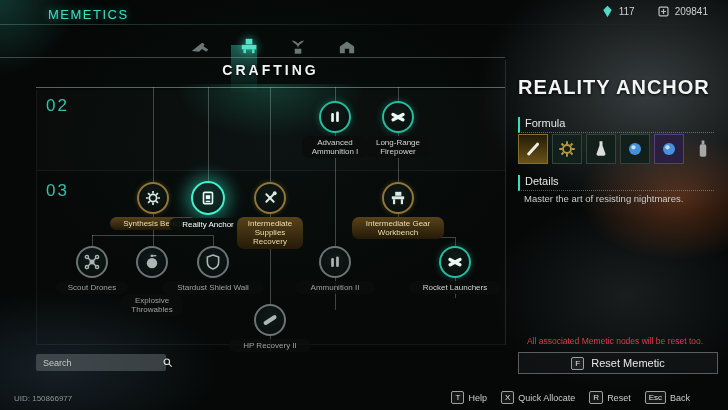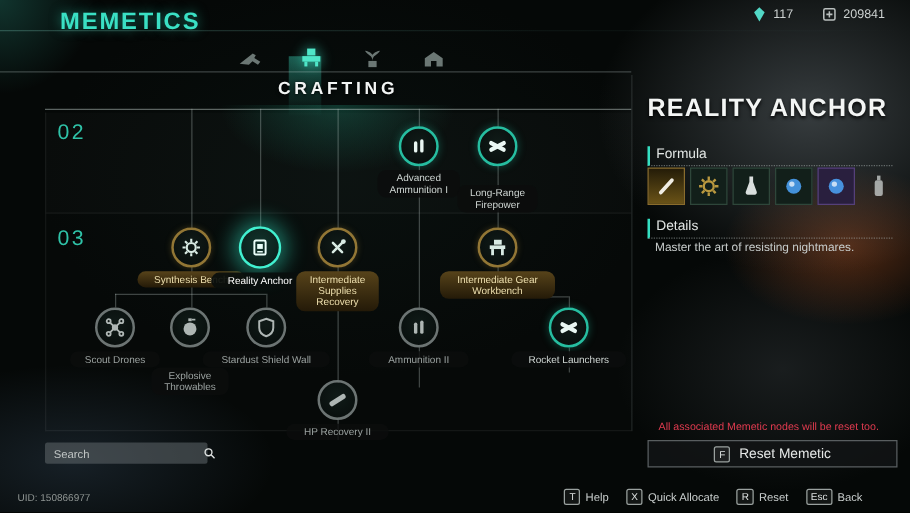--- a/index.html
+++ b/index.html
@@ -13,21 +13,21 @@
       radial-gradient(ellipse 190px 140px at 86% 72%, rgba(78,84,90,.28), transparent 70%),
       radial-gradient(ellipse 230px 110px at 8% 90%, rgba(110,150,195,.17), transparent 70%),
       radial-gradient(ellipse 340px 220px at 38% 35%, rgba(28,58,52,.14), transparent 72%),
       #050807;
   }
   .abs{position:absolute;}
   .hline,.vline{position:absolute;background:rgba(195,210,206,.30);}
   .hline{height:1px;} .vline{width:1px;}
 
   
-  .title{left:48px;top:7px;font-size:19px;font-weight:bold;letter-spacing:1.5px;color:#3ae0c4;text-shadow:0 0 9px rgba(45,225,195,.55);}
+  .title{left:48px;top:7px;font-size:13px;font-weight:normal;letter-spacing:1.5px;color:#3ae0c4;text-shadow:0 0 9px rgba(45,225,195,.55);}
   .topline{left:0;top:24px;width:728px;background:linear-gradient(90deg,rgba(140,230,212,.25),rgba(140,230,212,.05) 60%,transparent);}
   .currencies{right:20px;top:5px;display:flex;gap:22px;align-items:center;}
   .currency{display:flex;gap:5px;align-items:center;font-size:10px;color:#ccd1d0;}
   .currency svg{display:block;}
 
   
   .tabs{left:186px;top:33px;display:flex;gap:22px;align-items:flex-end;}
   .tab{width:27px;height:26px;display:flex;align-items:center;justify-content:center;color:#7d8a87;opacity:.85;}
   .tab.active{color:#4fe6c8;filter:drop-shadow(0 0 5px rgba(60,230,200,.8));opacity:1;}
   .tab-beam{left:231px;top:45px;width:26px;height:48px;background:linear-gradient(180deg,rgba(62,226,196,.38),rgba(62,226,196,0));}
@@ -159,21 +159,21 @@
         <div class="ncircle">
           <svg viewBox="0 0 16 16" width="18" height="18" style="color:currentColor">
             <g fill="currentColor">
               <rect x="4.6" y="4.5" width="2.4" height="8" rx="1.2"></rect>
               <rect x="9" y="3" width="2.4" height="9.5" rx="1.2"></rect>
             </g>
           </svg>
         </div>
     <div class="nlabel" style="width:66px">Advanced Ammunition I</div>
       </div>
-      <div class="node st-unlocked" style="left: 398px; top: 101px; gap: 12px;">
+      <div class="node st-unlocked" style="left: 398px; top: 101px;">
         <div class="ncircle">
           <svg viewBox="0 0 16 16" width="18" height="18" style="color:currentColor">
             <g fill="currentColor">
               <rect x="1.5" y="6.6" width="13" height="3" rx="1.5" transform="rotate(-28 8 8)"></rect>
               <rect x="1.5" y="6.6" width="13" height="3" rx="1.5" transform="rotate(28 8 8)"></rect>
             </g>
           </svg>
         </div>
     <div class="nlabel" style="width:64px">Long-Range Firepower</div>
       </div>

